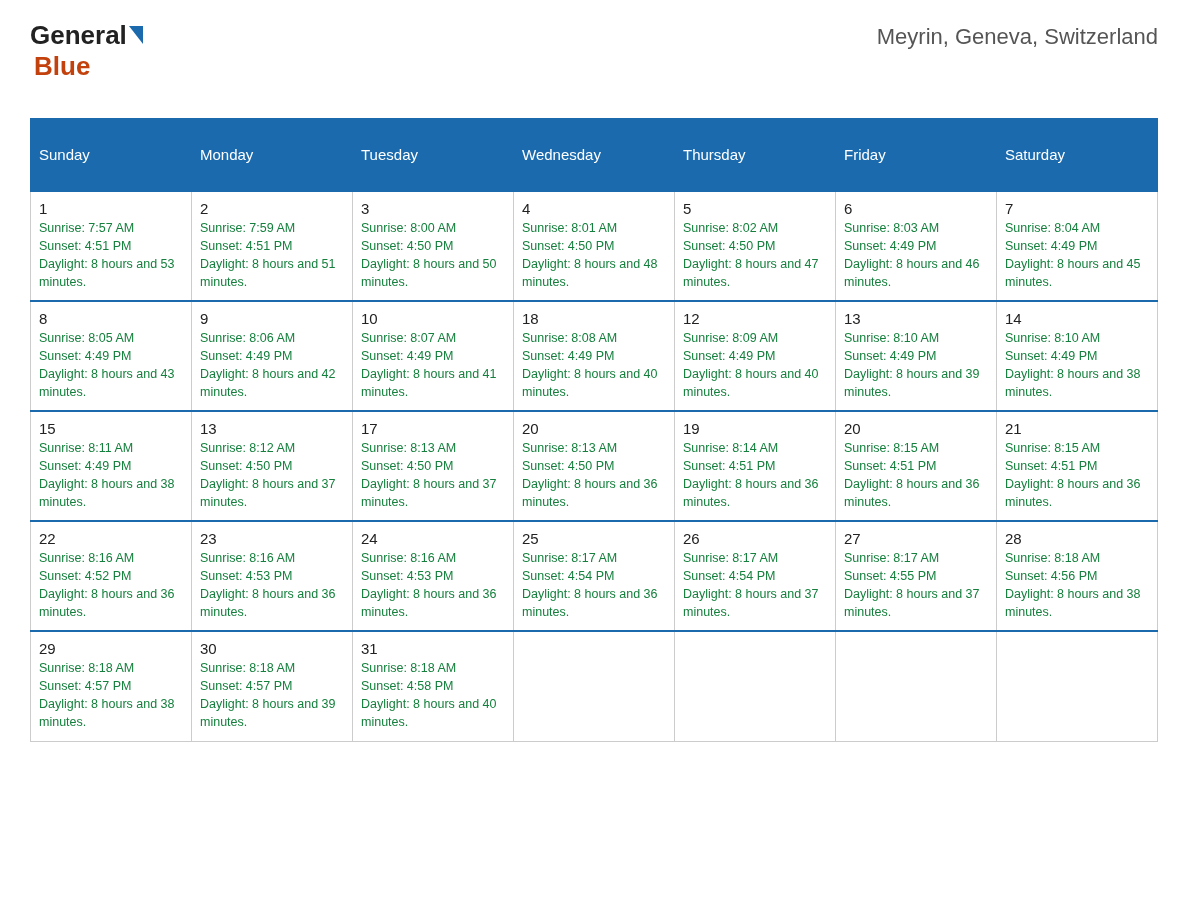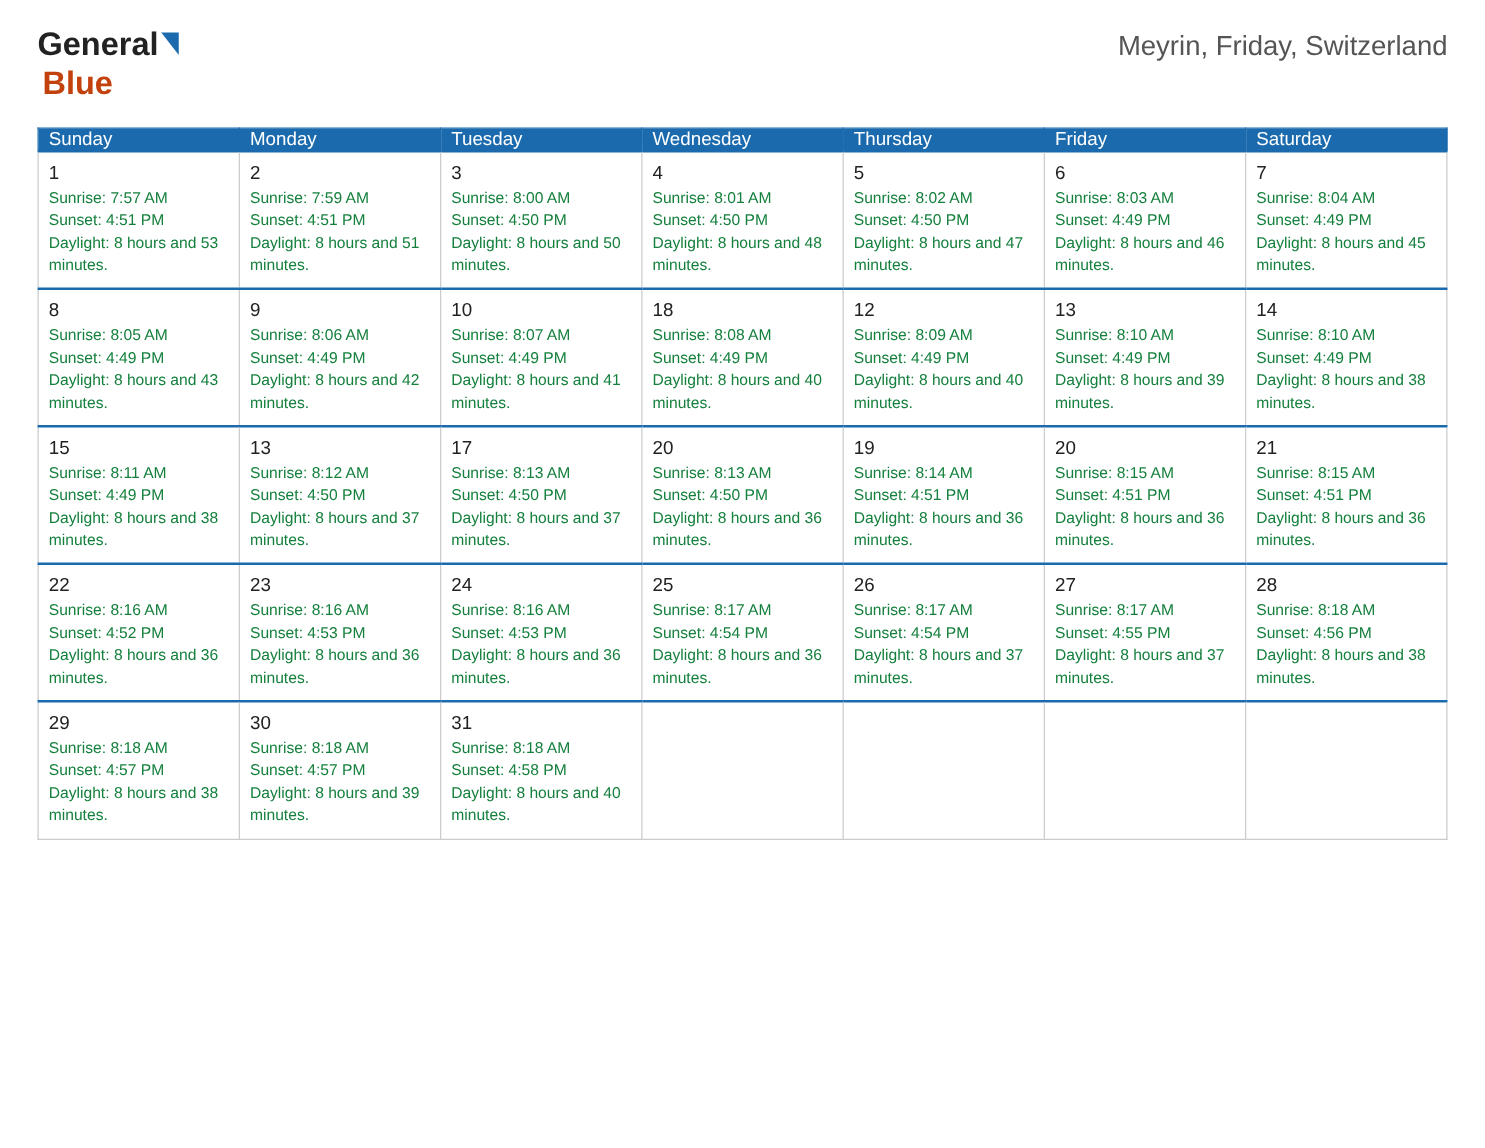--- a/index.html
+++ b/index.html
@@ -7,21 +7,21 @@
       font-family: Arial, sans-serif;
       background: #fff;
       width: 1188px;
       min-height: 918px;
       padding: 20px 30px;
     }
     .header {
       display: flex;
       justify-content: space-between;
       align-items: flex-start;
-      margin-bottom: 20px;
+      margin-bottom: 36px;
     }
     .logo {
       display: flex;
       flex-direction: column;
       align-items: flex-start;
     }
     .logo-text {
       display: flex;
       align-items: center;
       font-size: 26px;
@@ -59,21 +59,21 @@
       margin-top: 4px;
     }
     table {
       width: 100%;
       border-collapse: collapse;
       table-layout: fixed;
     }
     thead tr th {
       background-color: #1a6aad;
       color: #fff;
-      padding: 0 8px;
+      padding: 27px 8px;
       font-size: 15px;
       font-weight: normal;
       text-align: left;
       border: 1px solid #1a6aad;
     }
     tbody tr td {
       border: 1px solid #ccc;
       vertical-align: top;
       padding: 8px;
       font-size: 13px;
@@ -114,21 +114,21 @@
   <div class="logo">
     <div class="logo-text">
       <span class="logo-general">General</span>
       <span class="logo-arrow"></span>
     </div>
     <div style="margin-left:2px;">
       <span class="logo-blue">Blue</span>
     </div>
   </div>
   <div class="title-block">
-    <div class="subtitle">Meyrin, Friday, Switzerland</div>
+    <div class="subtitle">Meyrin, Geneva, Switzerland</div>
   </div>
 </div>
 
 <table>
   <thead>
     <tr>
     <th>Sunday</th>
         <th>Monday</th>
         <th>Tuesday</th>
         <th>Wednesday</th>

